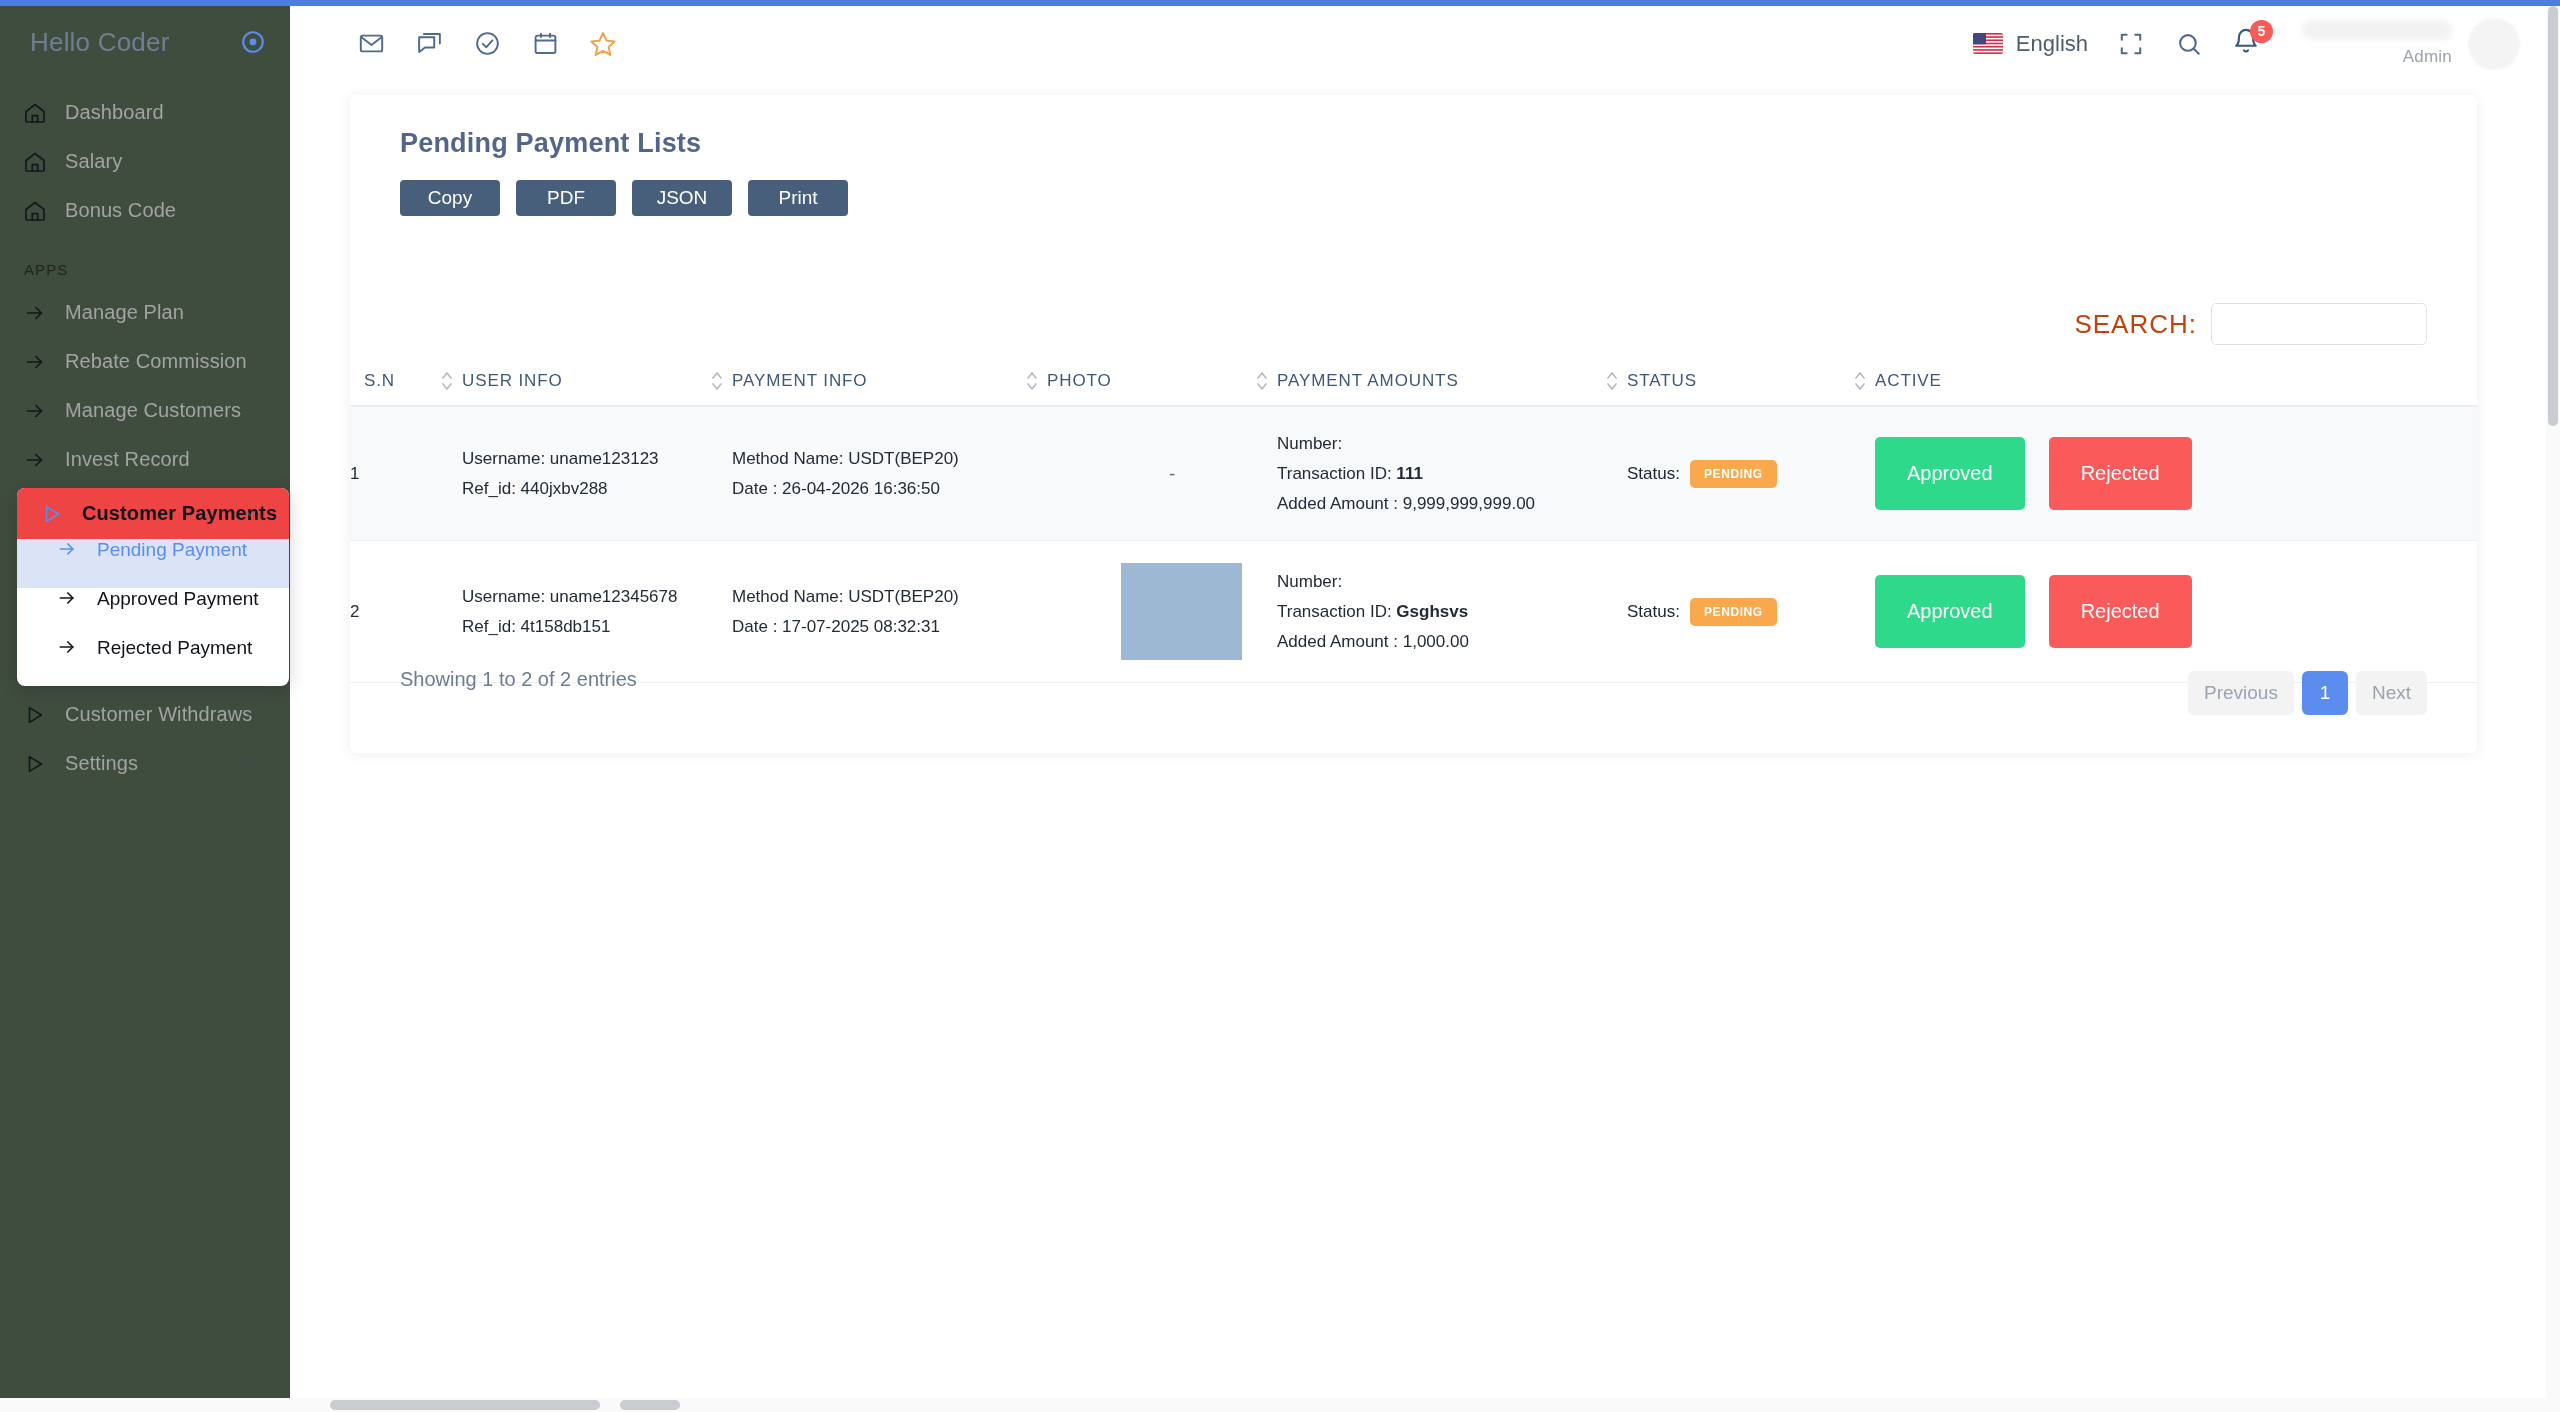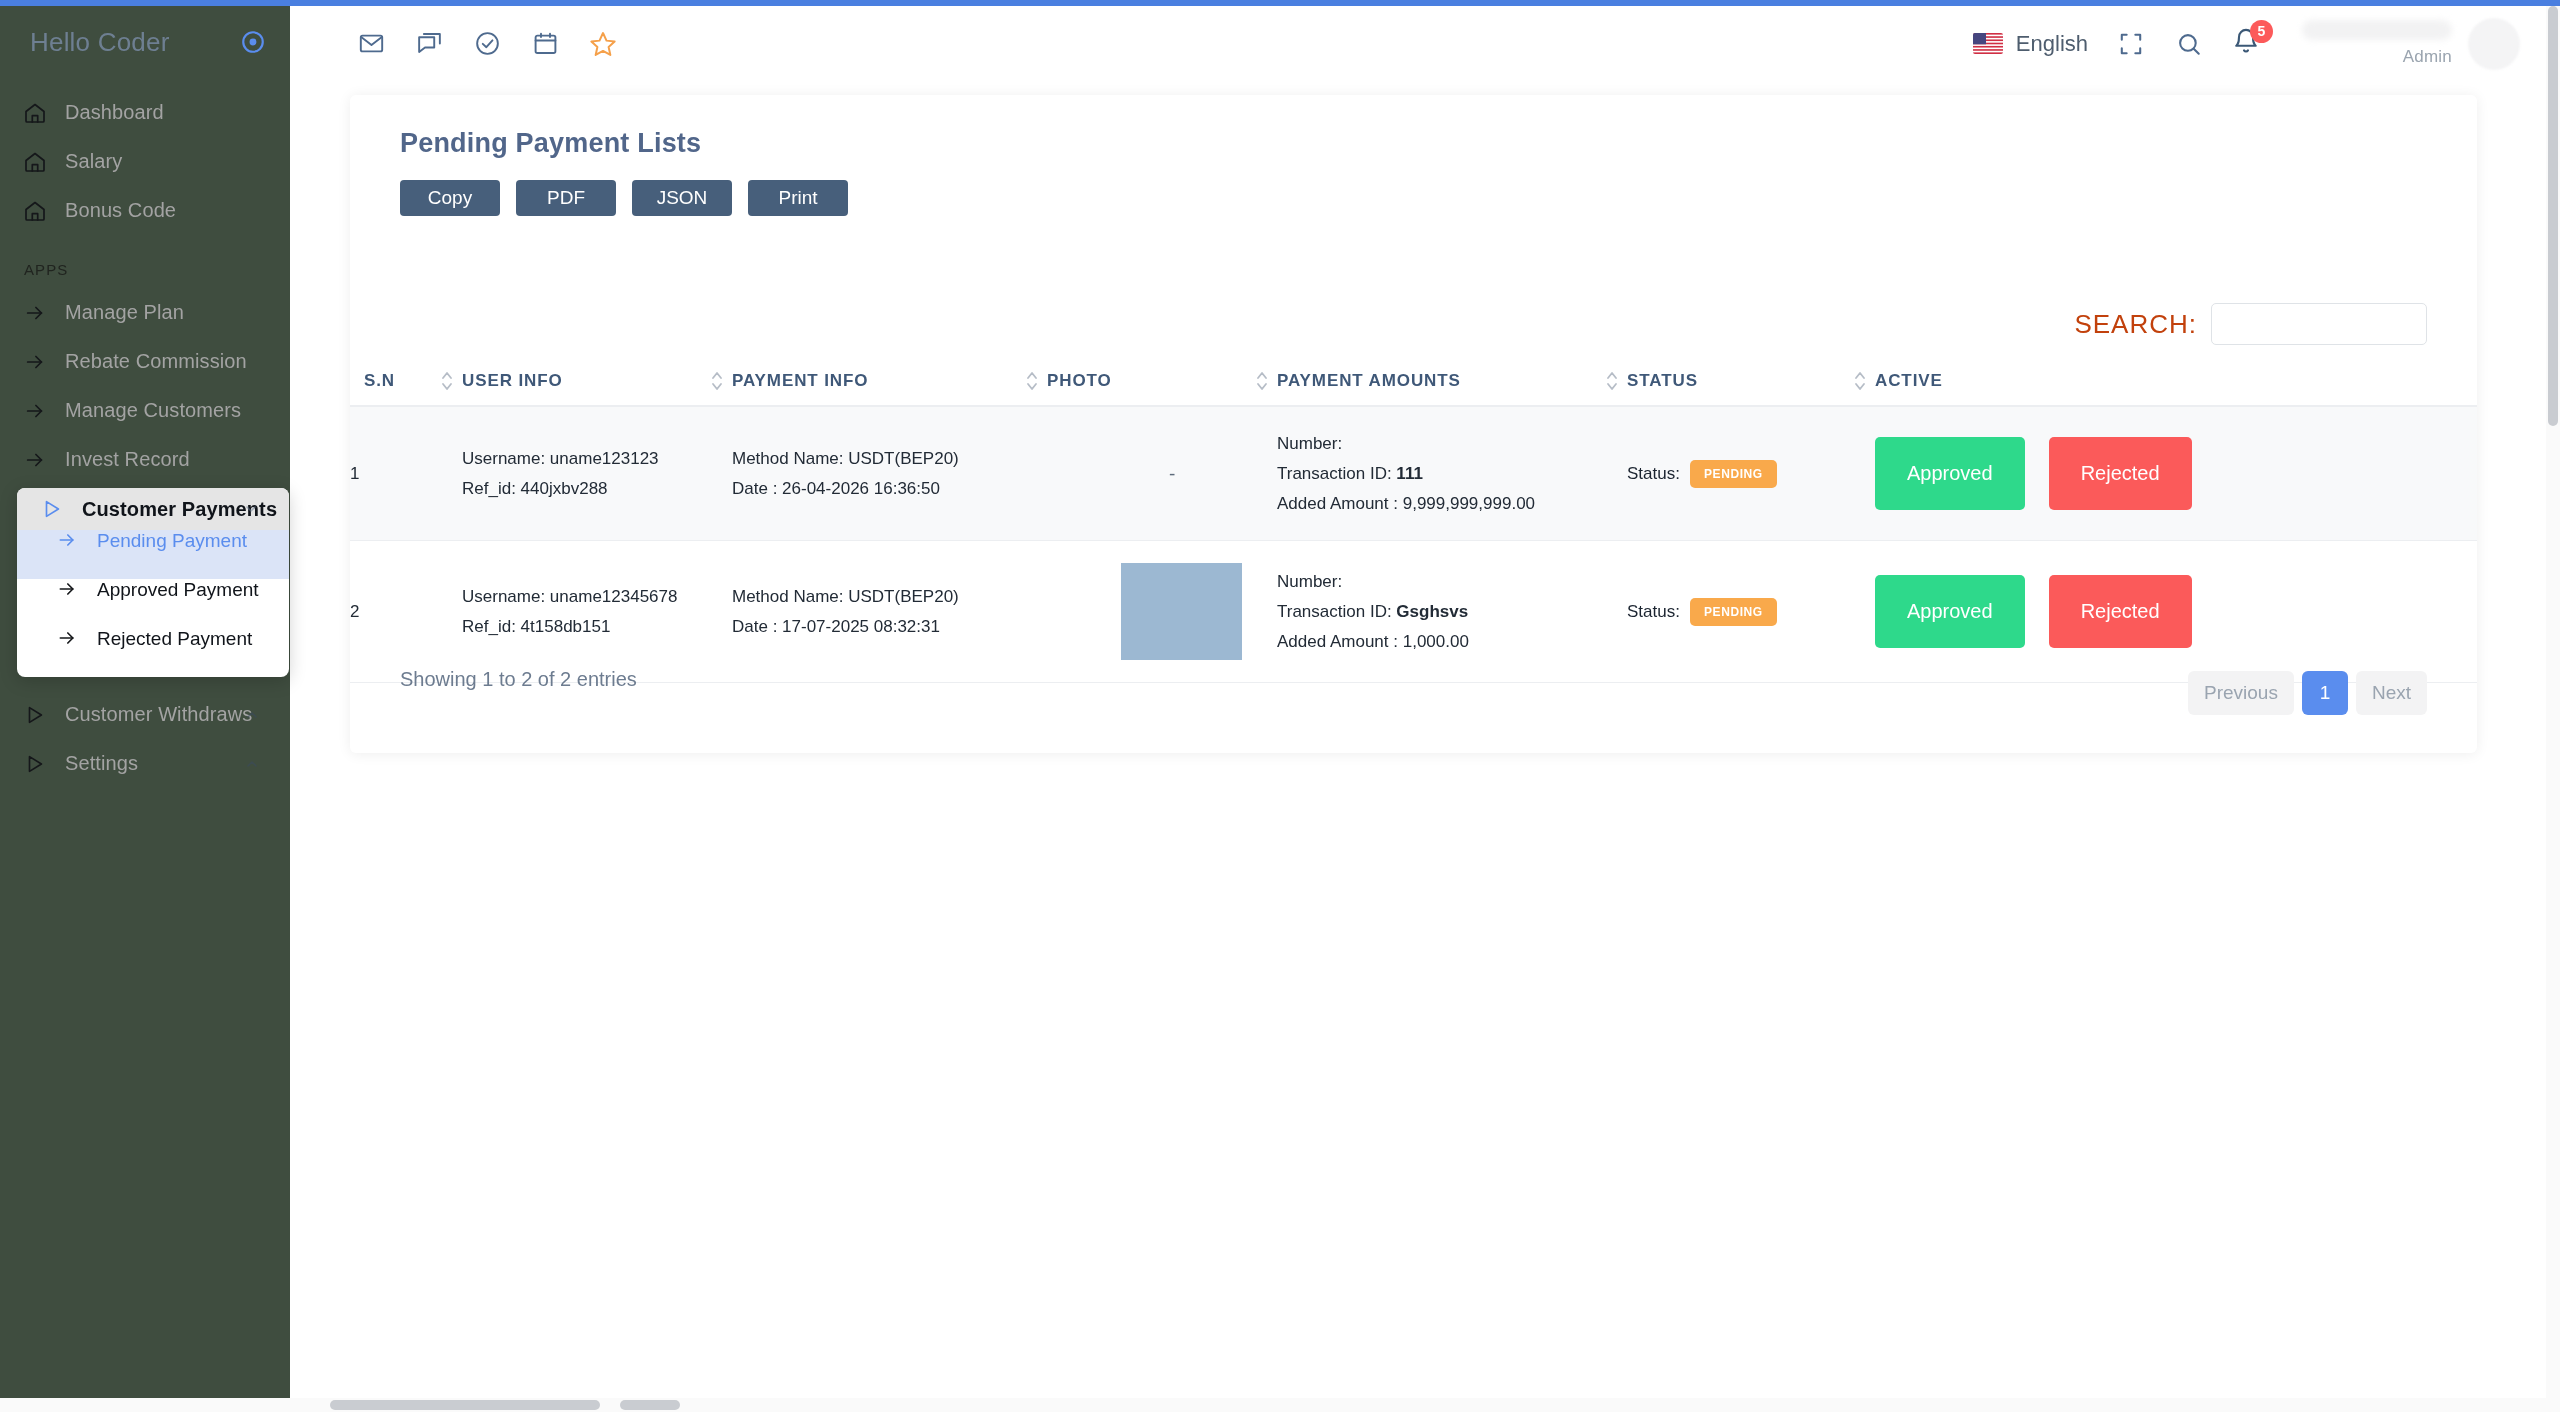--- a/index.html
+++ b/index.html
@@ -102,25 +102,25 @@
     width: 272px;
     background: #ffffff;
     border-radius: 8px;
     box-shadow: 0 4px 18px rgba(0,0,0,.18);
     overflow: hidden;
     z-index: 45;
   }
   .submenu-head {
     display: flex;
     align-items: center;
-    height: 42px;
+    height: 51px;
     padding-left: 22px;
     gap: 17px;
     position: relative;
-    background: #e5e5e5;
+    background: #ef4444;
     cursor: pointer;
   }
   .submenu-head .nav-label { font-weight: 700; color: #10141a; }
   .sub-item {
     display: flex;
     align-items: flex-start;
     height: 49px;
     padding-left: 40px;
     gap: 18px;
     cursor: pointer;
@@ -285,21 +285,21 @@
     position: absolute;
     top: 262px;
     left: 0;
     width: 2127px;
     border-collapse: collapse;
     table-layout: fixed;
   }
   table.dt th {
     text-align: left;
     font-size: 17px;
-    font-weight: 700;
+    font-weight: 400;
     color: #3f5878;
     letter-spacing: .9px;
     padding: 14px 0 14px 0;
     border-bottom: 2px solid #eceef1;
     position: relative;
     cursor: pointer;
     vertical-align: middle;
   }
   th .sort-arrows {
     position: absolute;

